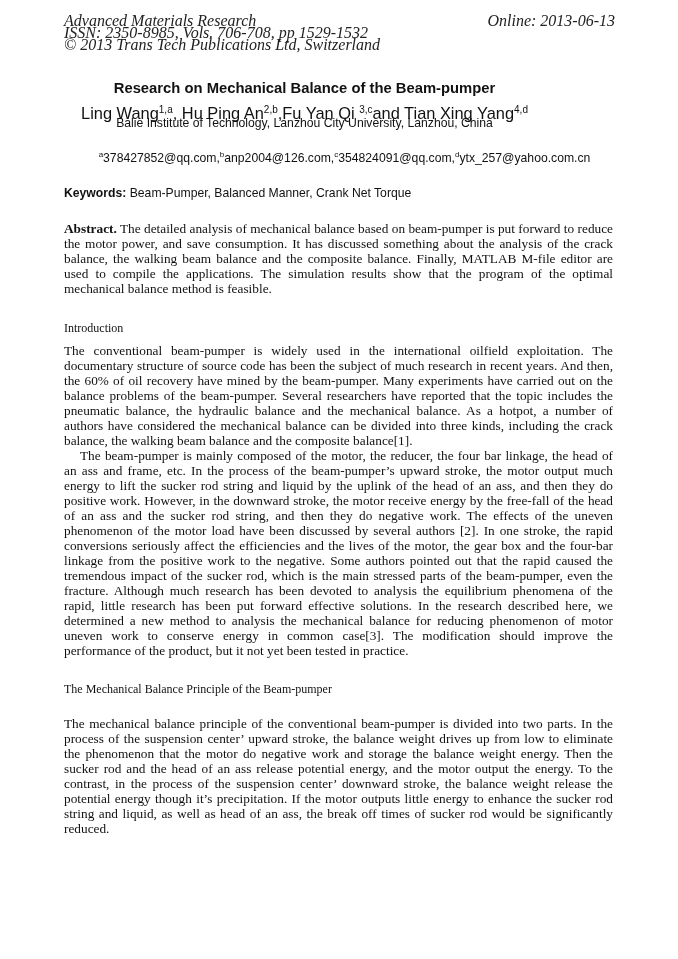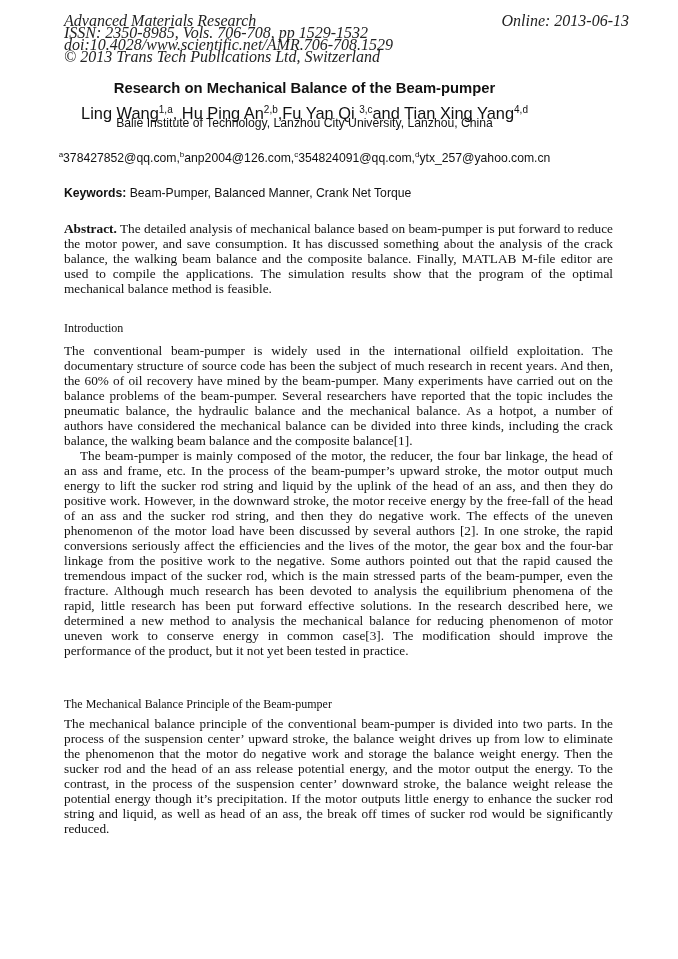--- a/index.html
+++ b/index.html
@@ -1,50 +1,49 @@
 <!DOCTYPE html>
 <html><head>
 <meta charset="utf-8">
 <style>
   html, body { margin: 0; padding: 0; background: #ffffff; }
   body { width: 678px; height: 959px; position: relative; overflow: hidden; color: #111; }
   .page { position: absolute; left: 0; top: 0; width: 678px; height: 959px; }
   .hdr { position: absolute; font-family: "Liberation Serif", serif; font-style: italic; font-size: 16px; line-height: 12px; color: #222; }
   .hdr-left { left: 64px; top: 15px; }
-  .hdr-right { right: 49px; top: 15px; text-align: right; }
+  .hdr-right { right: 63px; top: 15px; text-align: right; }
   .hdr div { white-space: nowrap; }
   .center { position: absolute; left: 0; width: 609px; text-align: center; white-space: nowrap; font-family: "Liberation Sans", sans-serif; }
   .title { top: 80px; font-size: 14.8px; font-weight: bold; }
   .authors { top: 104px; font-size: 16.4px; }
   .authors sup { font-size: 10px; vertical-align: 0; position: relative; top: -6px; }
   .affil { top: 116px; font-size: 12.2px; }
-  .emails { top: 151px; font-size: 12.2px; }
+  .emails { top: 151px; font-size: 12.2px; padding-left: 40px; }
   .emails sup { font-size: 8px; position: relative; top: -5px; vertical-align: 0; }
   .keywords { position: absolute; left: 64px; top: 186px; font-family: "Liberation Sans", sans-serif; font-size: 12.2px; white-space: nowrap; }
   .keywords b { font-weight: bold; }
   .block { position: absolute; left: 64px; width: 549px; font-family: "Liberation Serif", serif; font-size: 13.3px; line-height: 15px; text-align: justify; }
   .block p { margin: 0; }
   .block p.indent { text-indent: 16px; }
   .abstract { top: 221px; }
   .abstract b { font-weight: bold; }
   .heading { position: absolute; left: 64px; font-family: "Liberation Serif", serif; font-weight: normal; font-size: 12px; white-space: nowrap; }
   .h-intro { top: 321px; }
   .intro { top: 343px; }
-  .h-mech { top: 697px; }
+  .h-mech { top: 682px; }
   .mech { top: 716px; }
 </style>
 </head>
 <body>
 
 <div class="page">
 
   <div class="hdr hdr-left">
     <div>Advanced Materials Research</div>
     <div>ISSN: 2350-8985, Vols. 706-708, pp 1529-1532</div>
-    <div>doi:10.4028/www.scientific.net/AMR.706-708.1529</div>
     <div>© 2013 Trans Tech Publications Ltd, Switzerland</div>
   </div>
   <div class="hdr hdr-right">
     <div>Online: 2013-06-13</div>
   </div>
 
   <div class="center title">Research on Mechanical Balance of the Beam-pumper</div>
 
   <div class="center authors">
     <span>Ling Wang</span><sup>1,a</sup><span>, </span><span>Hu Ping An</span><sup>2,b</sup><span>,</span><span>Fu Yan Qi </span><sup>3,c</sup><span>and Tian Xing Yang</span><sup>4,d</sup>

